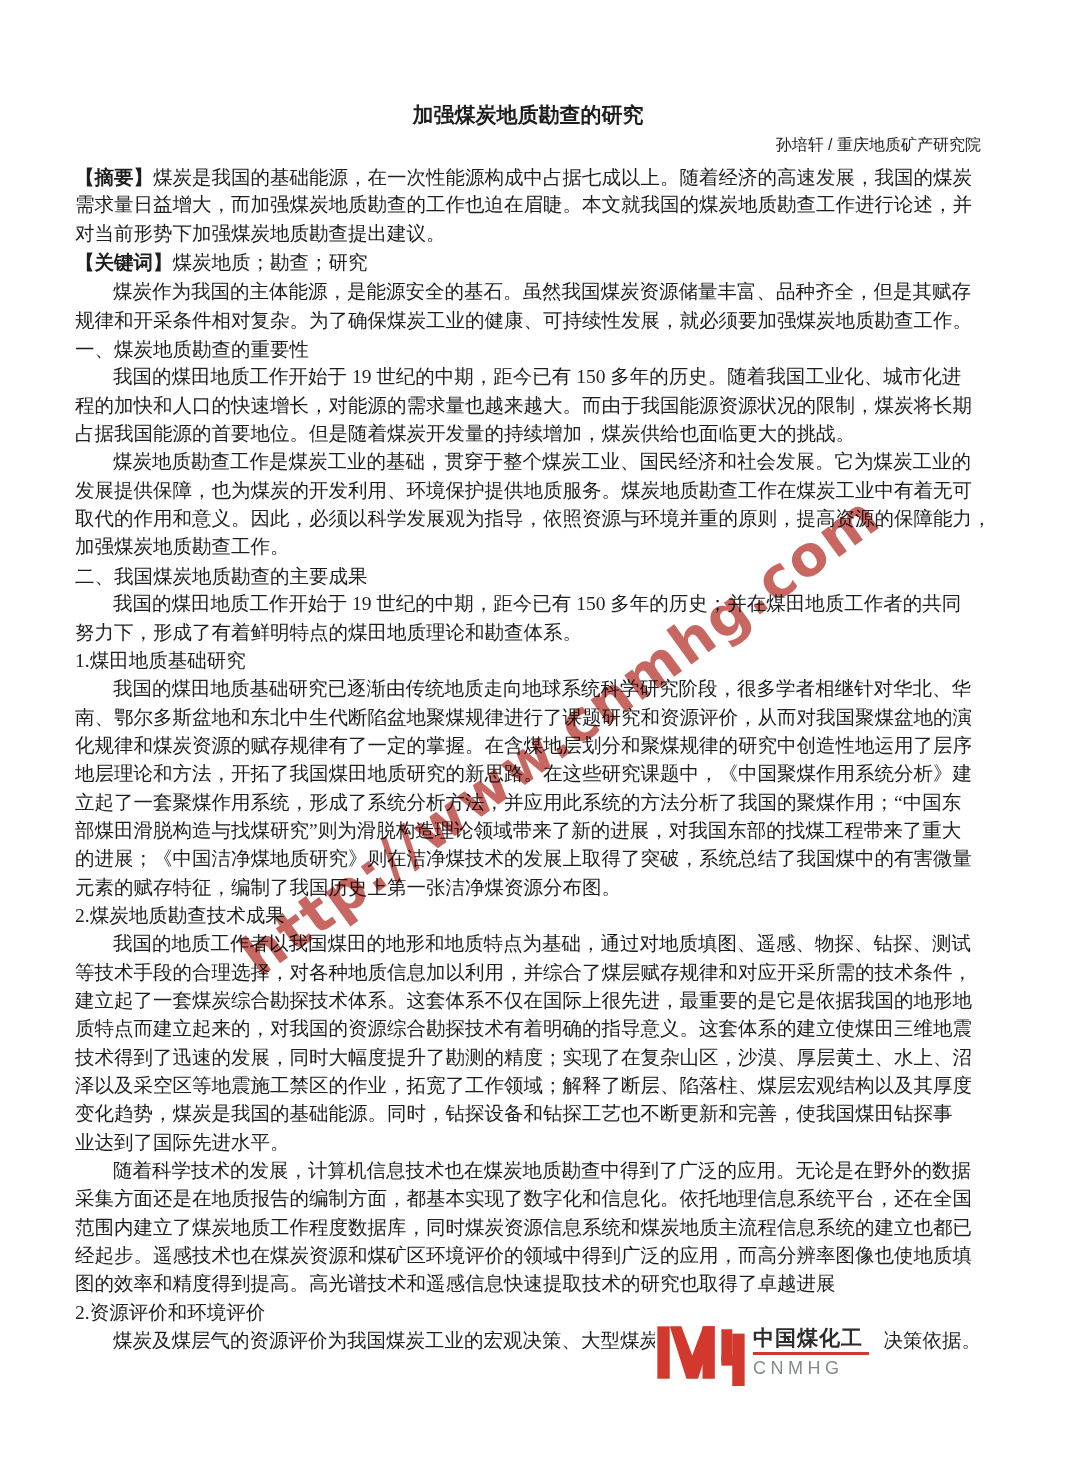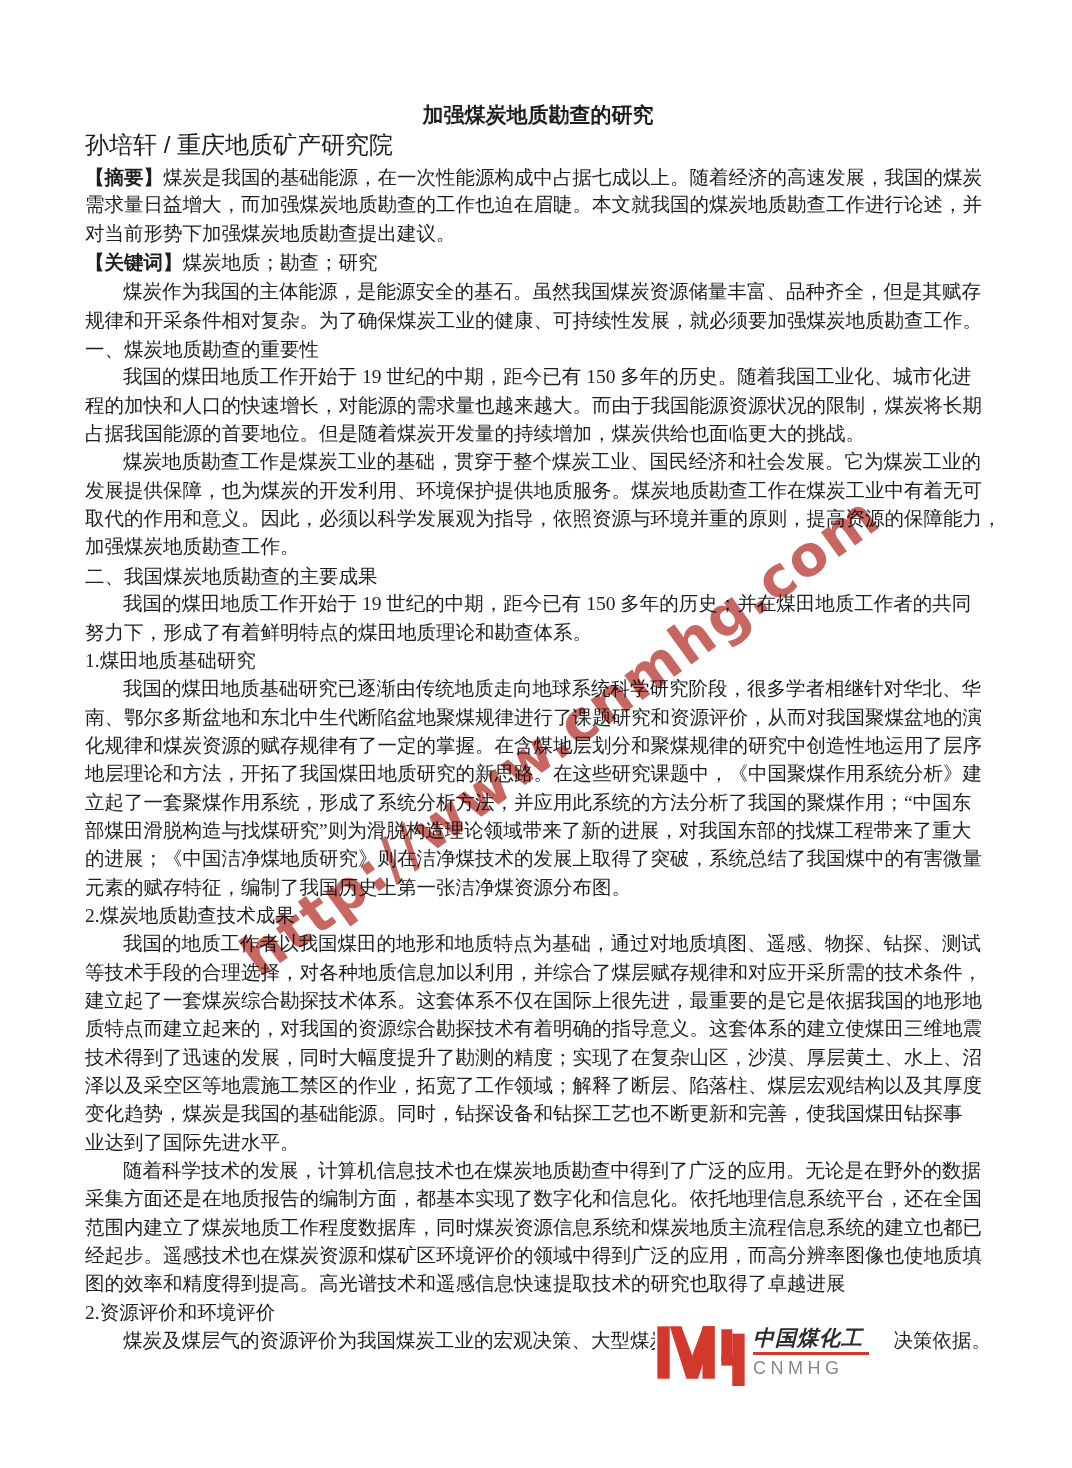--- a/index.html
+++ b/index.html
@@ -10,36 +10,36 @@
   }
   .page {
     position: relative;
     width: 1072px; height: 1468px;
     background: #ffffff;
     font-family: "Liberation Serif", "DejaVu Serif", serif;
     color: #1e1e1e;
   }
   .content {
     position: absolute;
-    left: 85px; top: 100px;
+    left: 75px; top: 100px;
     width: 906px;
   }
   .doc-title {
     text-align: center;
     font-family: "Liberation Sans", "DejaVu Sans", sans-serif;
     font-weight: bold;
     font-size: 21px;
     line-height: 30px;
     white-space: nowrap;
   }
   .doc-byline {
-    text-align: left;
+    text-align: right;
     font-family: "Liberation Sans", "DejaVu Sans", sans-serif;
     font-weight: normal;
-    font-size: 24px;
+    font-size: 16px;
     line-height: 30px;
     white-space: nowrap;
   }
   .lines { margin-top: 3px; }
   .ln {
     height: 28.35px;
     line-height: 28.35px;
     font-size: 19.5px;
     white-space: nowrap;
     overflow: visible;
@@ -96,21 +96,20 @@
     width: 122px;
   }
   .logo-cn {
     font-family: "Liberation Sans", "DejaVu Sans", sans-serif;
     font-weight: 600;
     font-size: 21px;
     line-height: 24px;
     letter-spacing: 1px;
     color: #2b2b2b;
     white-space: nowrap;
-    font-style: italic;
   }
   .logo-divider {
     height: 3px;
     background: #d2382c;
     margin: 2px 0 3px 0;
     width: 116px;
   }
   .logo-en {
     font-family: "Liberation Sans", "DejaVu Sans", sans-serif;
     font-size: 18px;

